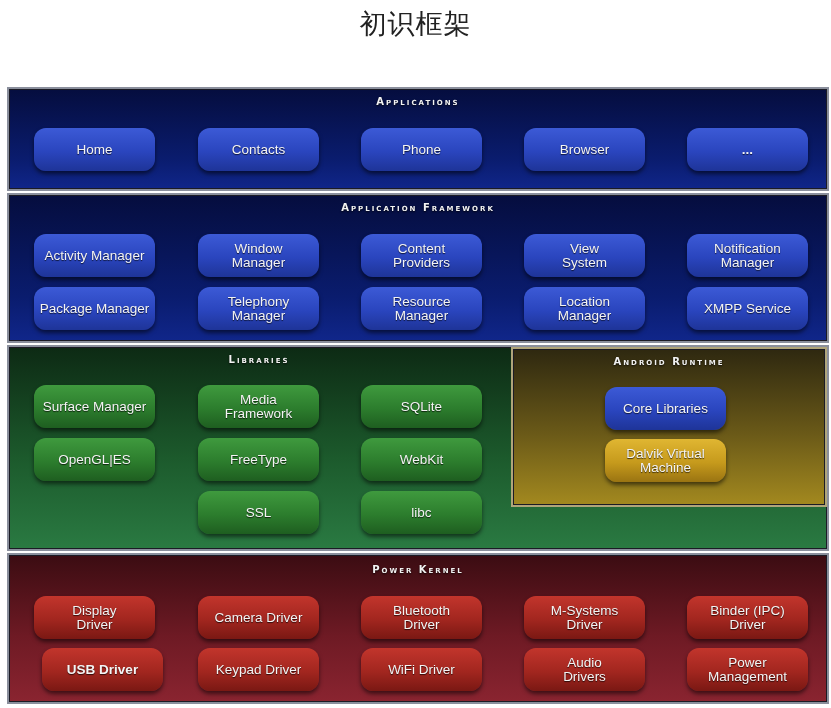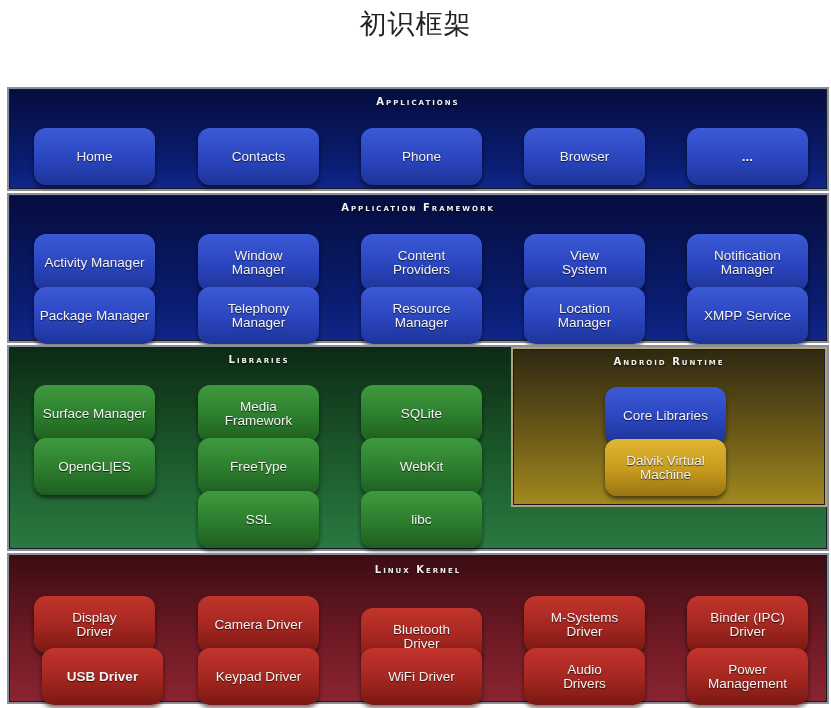--- a/index.html
+++ b/index.html
@@ -14,21 +14,21 @@
     border: 2px solid #8a8f9c;
     box-shadow: inset 0 0 0 1px #1b1b25;
   }
   .layer-title {
     position: absolute; left: 0; right: 0; text-align: center;
     color: #f2f2f2; font-family: "DejaVu Sans", sans-serif; font-weight: bold;
     font-size: 10px; letter-spacing: 2px; font-variant: small-caps;
     text-shadow: 0 1px 2px rgba(0,0,0,0.8);
   }
   .btn {
-    position: absolute; width: 121px; height: 57px; box-sizing: border-box;
+    position: absolute; width: 121px; height: 43px; box-sizing: border-box;
     border-radius: 12px; display: flex; align-items: center; justify-content: center;
     text-align: center; color: #f4f4f4; font-family: "Liberation Sans", sans-serif;
     font-size: 13.5px; line-height: 14px; white-space: pre-line;
     text-shadow: 0 1px 1px rgba(0,0,0,0.7);
     box-shadow: 0 3px 4px rgba(0,0,0,0.55);
     cursor: pointer;
   }
   .blue-layer { background: linear-gradient(180deg, #050d3e 0%, #0a1c6e 70%, #10268a 100%); }
   .blue-btn { background: linear-gradient(180deg, #3c5ad6 0%, #2a45be 55%, #1e3498 100%); }
   .green-layer { background: linear-gradient(180deg, #0d2a14 0%, #1c5a2c 55%, #2a7a42 100%); }
@@ -89,25 +89,25 @@
 
     <div class="layer runtime-layer" style="left:502px; top:0; width:316px; height:160px;">
       <div class="layer-title" style="top:7px;">Android Runtime</div>
       <div class="btn blue-btn" style="left:92px; top:38px;">Core Libraries</div>
       <div class="btn gold-btn" style="left:92px; top:90px;">Dalvik Virtual
 Machine</div>
     </div>
   </div>
 
   <div class="layer red-layer" style="left:0; top:466px; width:822px; height:151px;">
-    <div class="layer-title" style="top:9px;">Linux Kernel</div>
+    <div class="layer-title" style="top:9px;">Power Kernel</div>
     <div class="btn red-btn" style="left:25px; top:41px;">Display
 Driver</div>
     <div class="btn red-btn" style="left:189px; top:41px;">Camera Driver</div>
-    <div class="btn red-btn" style="left:352px; top:41px;margin-top:12px;">Bluetooth
+    <div class="btn red-btn" style="left:352px; top:41px;">Bluetooth
 Driver</div>
     <div class="btn red-btn" style="left:515px; top:41px;">M-Systems
 Driver</div>
     <div class="btn red-btn" style="left:678px; top:41px;">Binder (IPC)
 Driver</div>
     <div class="btn red-btn" style="left:33px; top:93px;font-weight:bold;">USB Driver</div>
     <div class="btn red-btn" style="left:189px; top:93px;">Keypad Driver</div>
     <div class="btn red-btn" style="left:352px; top:93px;">WiFi Driver</div>
     <div class="btn red-btn" style="left:515px; top:93px;">Audio
 Drivers</div>

